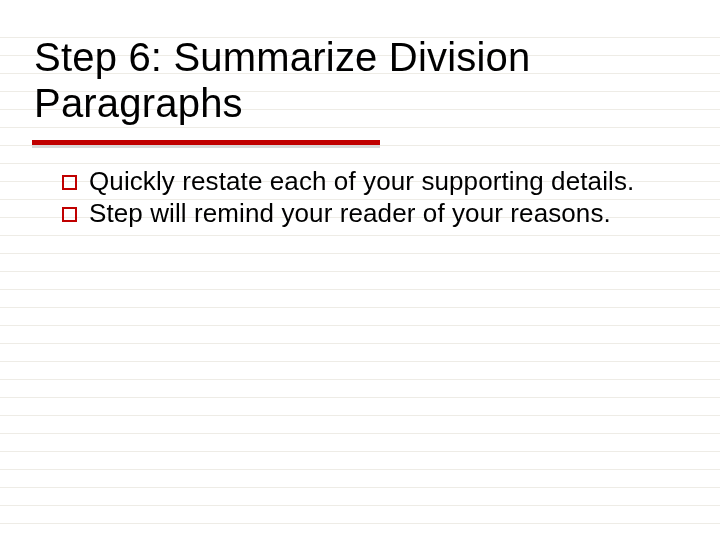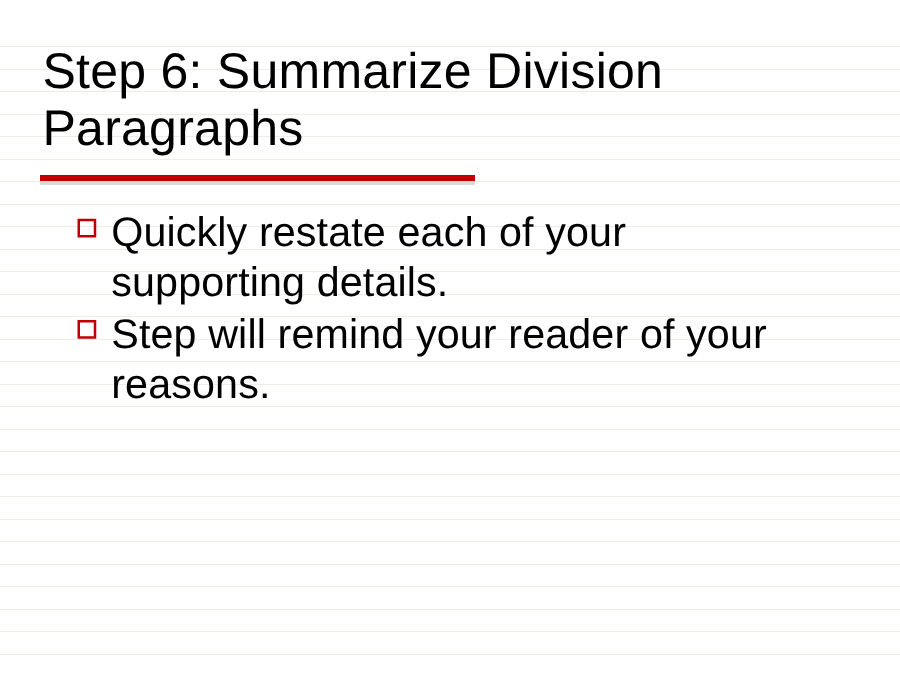--- a/index.html
+++ b/index.html
@@ -69,21 +69,21 @@
   .bullet-box {
     flex: 0 0 auto;
     width: 15px;
     height: 15px;
     border: 2px solid #c00000;
     box-sizing: border-box;
     margin-top: 9px;
     margin-right: 12px;
   }
   .bullet-text {
-    font-size: 33px;
+    font-size: 26px;
     line-height: 1.22;
     color: #000;
     letter-spacing: 0.1px;
   }
 </style>
 </head>
 <body>
 
 <div class="slide">
 

